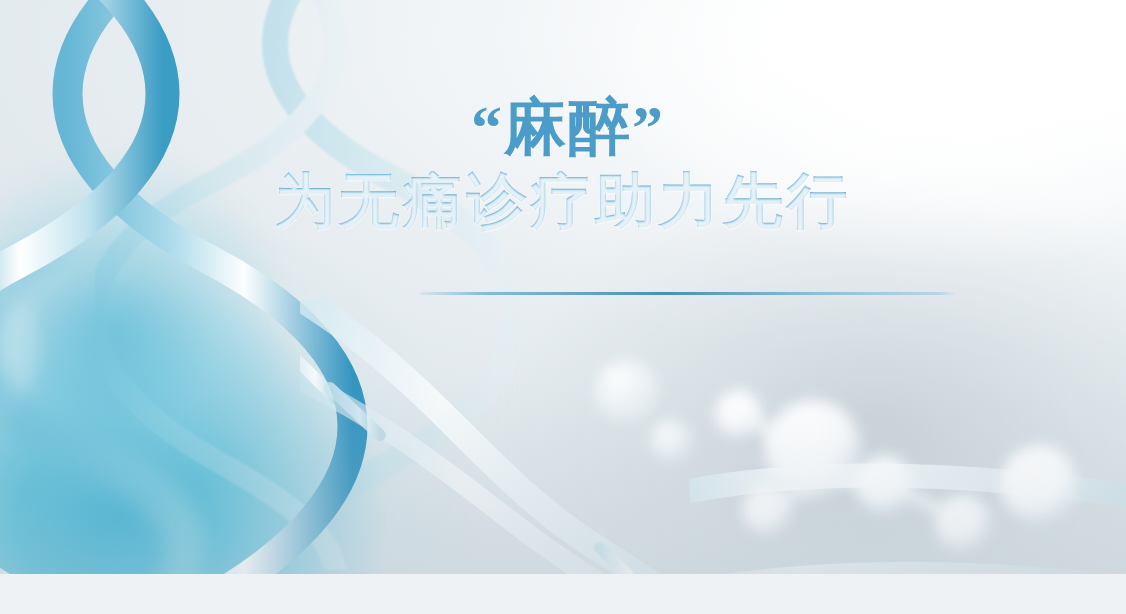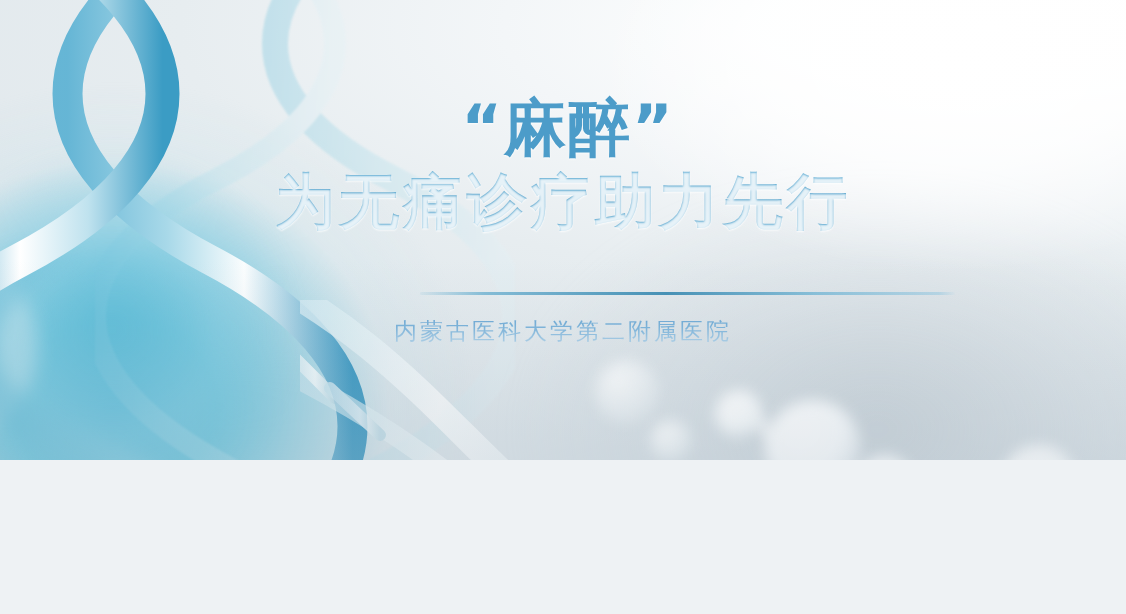--- a/index.html
+++ b/index.html
@@ -2,22 +2,23 @@
 <html><head>
 <meta charset="utf-8">
 <style>
   html,body{margin:0;padding:0;}
   body{
     width:1126px;height:614px;overflow:hidden;
     font-family:"DejaVu Sans","Liberation Sans",sans-serif;
     background:#eef2f4;
   }
   #slide{
-    position:relative;width:1126px;height:460px;overflow:hidden;
+    position:relative;width:1126px;height:574px;overflow:hidden;
     background:#000000;
+    font-family:Liberation Serif, serif;
   }
   
   .bg-base{
     position:absolute;inset:0;
     background:
       radial-gradient(120% 95% at 88% 6%, #ffffff 0%, #fdfefe 16%, #f3f6f8 36%, #e7edf0 60%, #dde5ea 100%);
   }
   .bg-cyan-ll{
     position:absolute;left:-120px;bottom:-160px;width:620px;height:560px;
     background:radial-gradient(58% 58% at 38% 62%, #43b4d6 0%, #5cc0da 28%, rgba(120,200,222,.65) 52%, rgba(190,226,236,.18) 76%, rgba(255,255,255,0) 100%);
@@ -279,15 +280,14 @@
   <div class="bg-white-sheen"></div>
   <div class="bg-bottom-mist"></div>
 
   <div id="text-block">
     <div class="title-line" id="title-line-1">“麻醉”</div>
     <div class="title-line" id="title-line-2">为无痛诊疗助力先行</div>
   </div>
 
   <div id="divider"></div>
 
-  <div id="subtitle">内蒙古医科大学第二附属医院</div>
 
 </div>
 
 </body></html>

